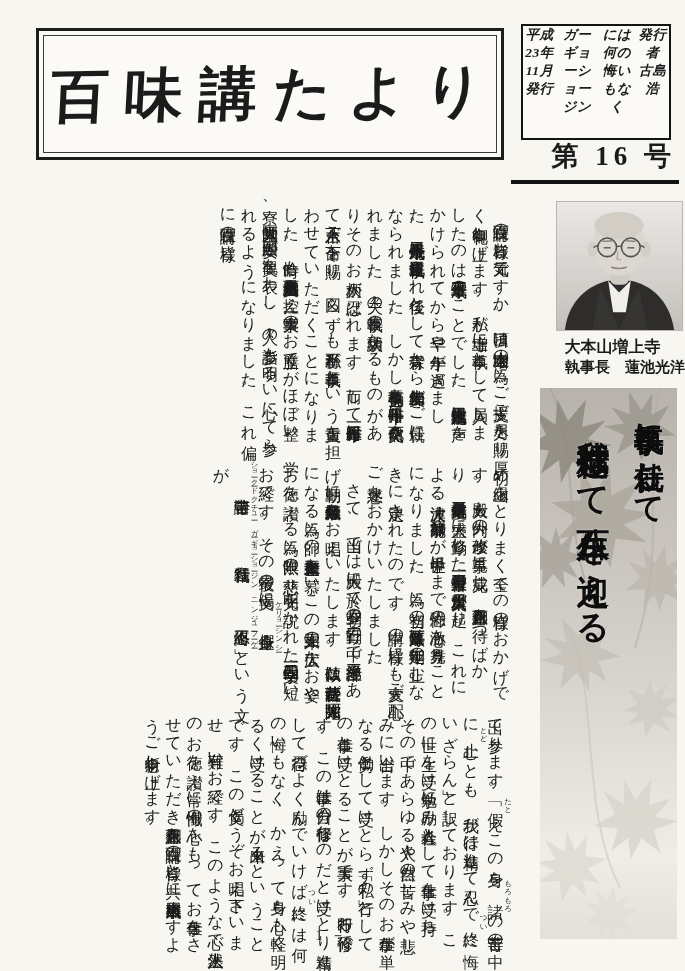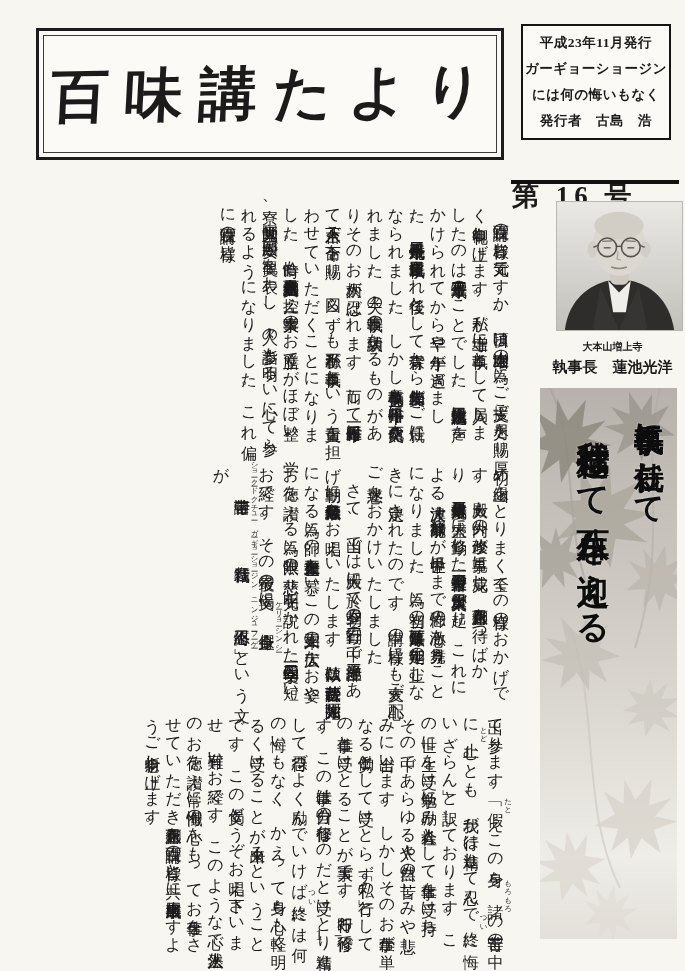--- a/index.html
+++ b/index.html
@@ -24,28 +24,27 @@
   }
   .masthead-title{
     font-size:58px;font-weight:bold;letter-spacing:16px;
     transform:skewX(-4deg) rotate(-1deg);
     white-space:nowrap;padding-left:10px;
   }
   
   .pubbox{
     position:absolute;left:521px;top:24px;width:146px;height:112px;
     border:2px solid #141414;background:#fbfaf7;
-    display:flex;flex-direction:column;justify-content:space-evenly;
-    text-align:center;font-size:13.5px;font-weight:600;letter-spacing:0.5px;
+    display:flex;flex-direction:row;justify-content:space-evenly;
+    text-align:center;font-size:13.5px;font-weight:600;letter-spacing:0.5px;font-style:italic;
   }
   .issue{
     position:absolute;left:512px;top:138px;width:164px;
-    text-align:left;font-size:27px;font-weight:600;letter-spacing:5px;
+    text-align:right;font-size:27px;font-weight:600;letter-spacing:5px;
     white-space:nowrap;
-    margin-top:40px;
   }
   .issue-rule{
     position:absolute;left:511px;top:180px;width:168px;height:4px;background:#111;
   }
   
   .band{
     position:absolute;right:173px;width:504px;
     writing-mode:vertical-rl;
     font-size:16px;line-height:21px;
     letter-spacing:0;
@@ -60,22 +59,22 @@
   
   .photo{
     position:absolute;left:556px;top:201px;width:127px;height:130px;
     background:#d8d6d2;border:1px solid #b9b7b2;box-sizing:border-box;
   }
   .photo svg{display:block;width:100%;height:100%;}
   .caption{
     position:absolute;left:540px;top:337px;width:145px;
     text-align:center;font-weight:600;line-height:20px;
   }
-  .caption .cap1{font-size:10px;}
-  .caption .cap2{font-size:15px;}
+  .caption .cap1{font-size:16px;}
+  .caption .cap2{font-size:15px;text-align:right;}
   
   .banner{
     position:absolute;left:540px;top:388px;width:137px;height:551px;
     background:linear-gradient(180deg,#b7b3ac 0%,#c9c5be 30%,#dedbd4 62%,#efede8 85%,#e3e0da 100%);
     overflow:hidden;
   }
   .banner svg.leaves{position:absolute;left:0;top:0;width:100%;height:100%;}
   .banner-line{
     position:absolute;writing-mode:vertical-rl;font-weight:bold;color:#0d0d0d;
     white-space:nowrap;text-shadow:0 0 2px rgba(255,255,255,.55);

